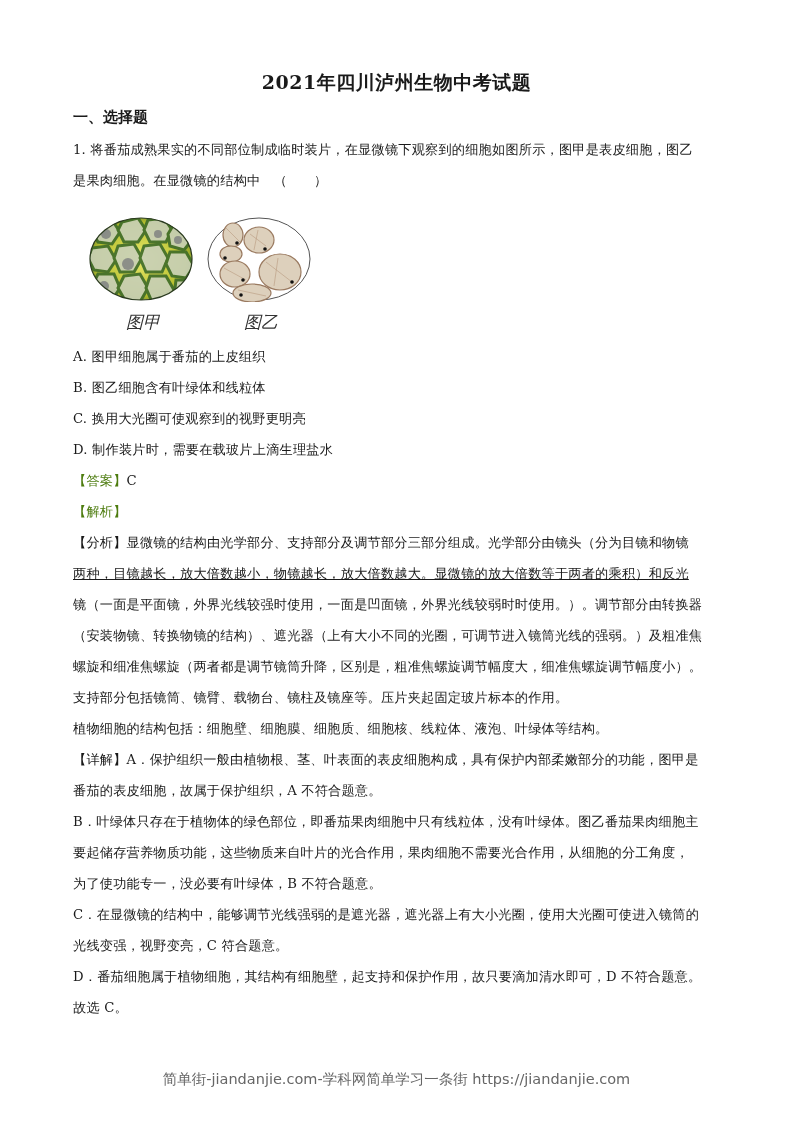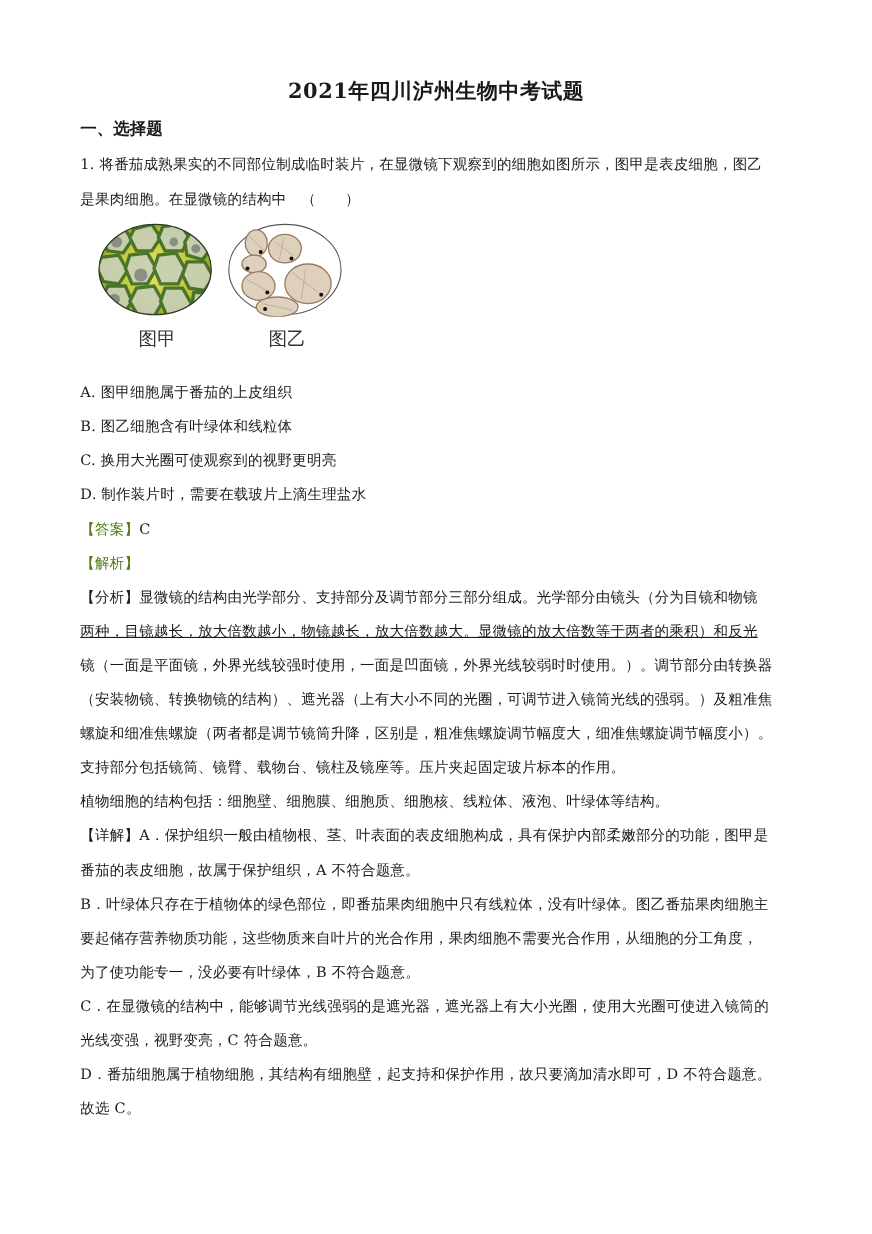--- a/index.html
+++ b/index.html
@@ -42,24 +42,25 @@
       left: 73px;
       font-size: 13.2px;
       white-space: nowrap;
       letter-spacing: 0.2px;
     }
     .tag {
       color: #4d7c0f;
     }
     .figure {
       position: absolute;
-      top: 202px;
+      top: 216px;
       left: 88px;
       width: 230px;
       height: 120px;
+      font-style: italic;
     }
     .fig-item {
       position: absolute;
       top: 0;
       width: 110px;
       height: 120px;
     }
     .fig-caption {
       position: absolute;
       top: 95px;
@@ -206,13 +207,14 @@
   </div>
   <div class="line" style="top:782px;">番茄的表皮细胞，故属于保护组织，A 不符合题意。</div>
   <div class="line" style="top:813px;">B．叶绿体只存在于植物体的绿色部位，即番茄果肉细胞中只有线粒体，没有叶绿体。图乙番茄果肉细胞主</div>
   <div class="line" style="top:875px;">为了使功能专一，没必要有叶绿体，B 不符合题意。</div>
   <div class="line" style="top:844px;">要起储存营养物质功能，这些物质来自叶片的光合作用，果肉细胞不需要光合作用，从细胞的分工角度，</div>
   <div class="line" style="top:906px;">C．在显微镜的结构中，能够调节光线强弱的是遮光器，遮光器上有大小光圈，使用大光圈可使进入镜筒的</div>
   <div class="line" style="top:937px;">光线变强，视野变亮，C 符合题意。</div>
   <div class="line" style="top:968px;">D．番茄细胞属于植物细胞，其结构有细胞壁，起支持和保护作用，故只要滴加清水即可，D 不符合题意。</div>
   <div class="line" style="top:999px;">故选 C。</div>
 
+  <div class="footer">简单街-jiandanjie.com-学科网简单学习一条街 https://jiandanjie.com</div>
 </div>
 
 </body></html>

